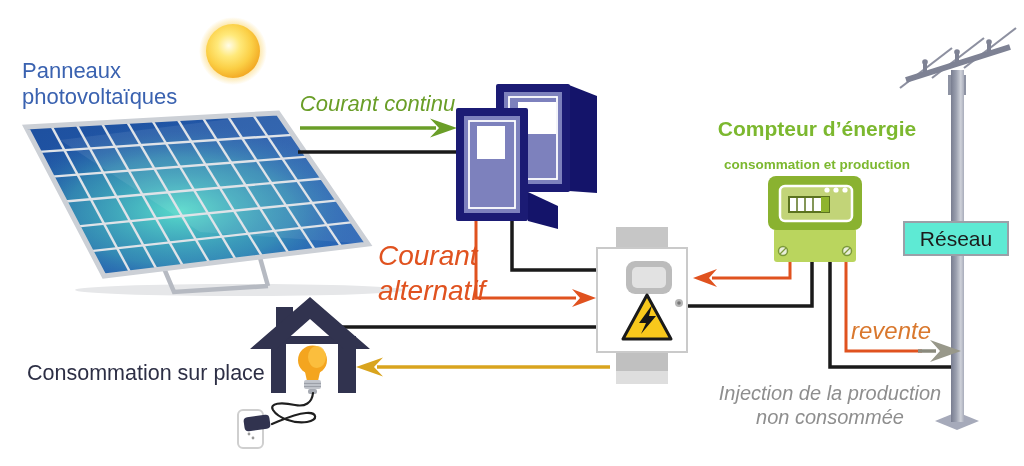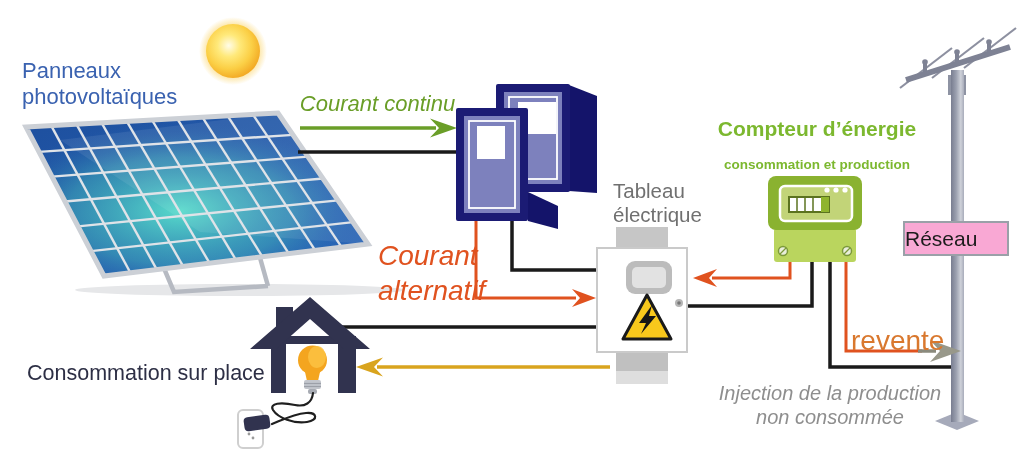--- a/index.html
+++ b/index.html
@@ -9,23 +9,23 @@
   .lbl{position:absolute;font-family:"Liberation Sans",sans-serif;white-space:normal;}
   .panels-label{left:22px;top:58px;width:178px;font-size:22px;line-height:1.16;color:#3a62b0;}
   .micro-label{left:452px;top:45px;font-size:21px;color:#2b2b2b;white-space:nowrap;}
   .dc-label{left:295px;top:91px;width:165px;text-align:center;font-size:22px;font-style:italic;color:#6a9e28;}
   .ac-label{left:378px;top:239px;width:96px;text-align:center;font-size:28px;font-style:italic;
             line-height:1.24;color:#e0521f;}
   .tableau-label{left:613px;top:179px;width:112px;font-size:20.5px;line-height:1.16;color:#707070;}
   .compteur-block{left:710px;top:117px;width:214px;text-align:center;}
   .compteur-title{font-size:21px;color:#7cb82f;font-weight:bold;}
   .compteur-sub{font-size:13.5px;font-weight:600;color:#7cb82f;margin-top:16px;}
-  .reseau-box{left:903px;top:221px;width:102px;height:31px;background:#f9a8d4;border:2px solid #9aa0a8;
-              line-height:31px;font-size:21px;color:#1c1c1c;}
-  .revente-label{left:851px;top:317px;font-size:28px;color:#d9782e;white-space:nowrap;margin-top:8px;}
+  .reseau-box{left:903px;top:221px;width:102px;height:31px;background:#5eead4;border:2px solid #9aa0a8;
+              text-align:center;line-height:31px;font-size:21px;color:#1c1c1c;}
+  .revente-label{left:851px;top:317px;font-size:24px;font-style:italic;color:#d9782e;white-space:nowrap;}
   .injection-label{left:700px;top:381px;width:260px;text-align:center;font-size:20px;font-style:italic;
                    line-height:1.22;color:#8e8e8e;}
   .consumed-label{left:385px;top:378px;width:215px;text-align:center;font-size:21.5px;font-style:italic;
                   line-height:1.24;color:#d9a41e;}
   .consommation-label{left:27px;top:361px;font-size:21.5px;color:#2d2f45;white-space:nowrap;text-align:center;}
 </style>
 </head>
 <body>
 
 <div id="stage">
@@ -216,21 +216,20 @@
       <g transform="rotate(-8 257 423)">
         <rect x="244" y="416" width="26" height="14" rx="4" fill="#31334f"></rect>
       </g>
     </g>
   </g>
 </svg>
 
 <div class="lbl panels-label">Panneaux photovoltaïques</div>
 <div class="lbl dc-label">Courant continu</div>
 <div class="lbl ac-label">Courant alternatif</div>
-<div class="lbl tableau-label">Tableau électrique</div>
 <div class="lbl compteur-block">
   <div class="compteur-title">Compteur d’énergie</div>
   <div class="compteur-sub">consommation et production</div>
 </div>
 <div class="lbl reseau-box">Réseau</div>
 <div class="lbl revente-label">revente</div>
 <div class="lbl injection-label">Injection de la production non consommée</div>
 <div class="lbl consommation-label">Consommation sur place</div>
 
 </div>

